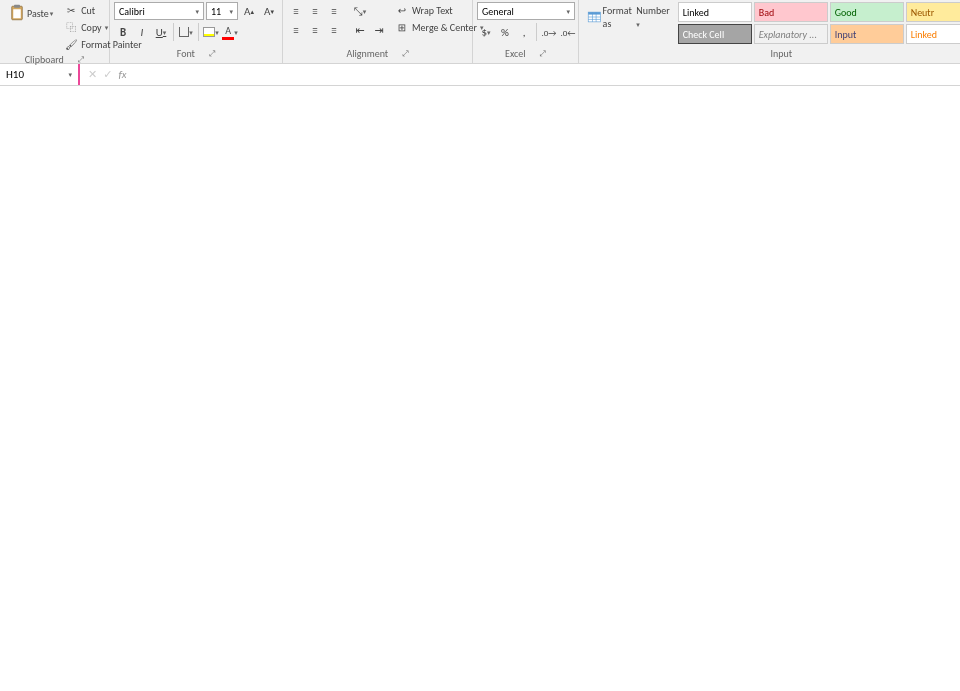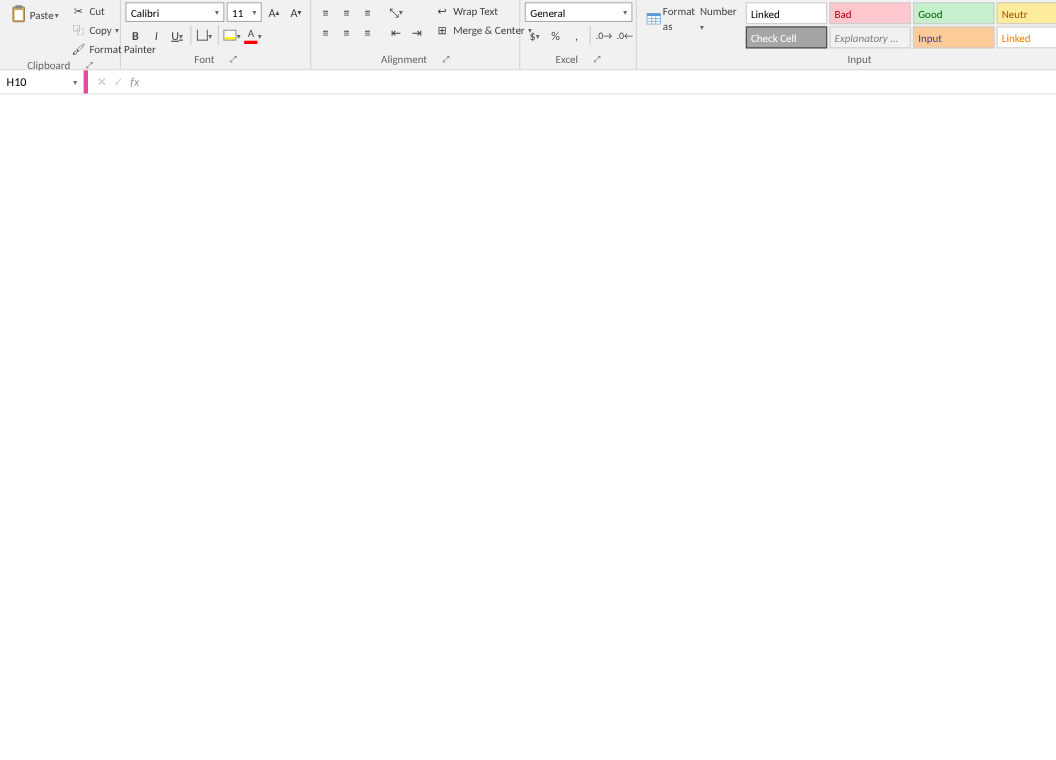--- a/index.html
+++ b/index.html
@@ -36,21 +36,21 @@
 .style-bad { background: #ffc7ce; color: #9c0006; }
 .style-good { background: #c6efce; color: #006100; }
 .style-neutral { background: #ffeb9c; color: #9c5700; }
 .style-check { background: #a5a5a5; color: #fff; border: 1px solid #444; }
 .style-explan { font-style: italic; color: #7f7f7f; }
 .style-input { background: #ffcc99; color: #3f3f76; }
 .style-linked { background: #fff; color: #fa7d00; }
 
 
 .formula-row { display: flex; align-items: stretch; border-bottom: 1px solid #d4d4d4; height: 22px; background: #fff; }
-.name-box { width: 80px; border-right: 4px solid #ec4899; display: flex; align-items: center; padding: 0 6px; font-size: 11px; justify-content: space-between; }
+.name-box { width: 80px; border-right: 2px solid #ec4899; display: flex; align-items: center; padding: 0 6px; font-size: 11px; justify-content: space-between; }
 .fx-btns { display: flex; align-items: center; gap: 6px; padding: 0 8px; color: #999; }
 .fx-label { font-style: italic; font-size: 11px; }
 .formula-input { flex: 1; padding: 0 6px; display: flex; align-items: center; }
 
 
 .grid-area { position: relative; }
 .corner { position: absolute; left: 0; top: 0; width: 36px; height: 26px; background: #f0f0f0; border-right: 1px solid #ccc; border-bottom: 1px solid #ccc; }
 .col-headers { position: absolute; left: 36px; top: 0; height: 26px; display: flex; }
 .col-h { background: #f0f0f0; border-right: 1px solid #ccc; border-bottom: 1px solid #ccc; display: flex; align-items: center; justify-content: center; font-size: 15px; color: #555; }
 .row-headers { position: absolute; left: 0; top: 26px; width: 36px; }

